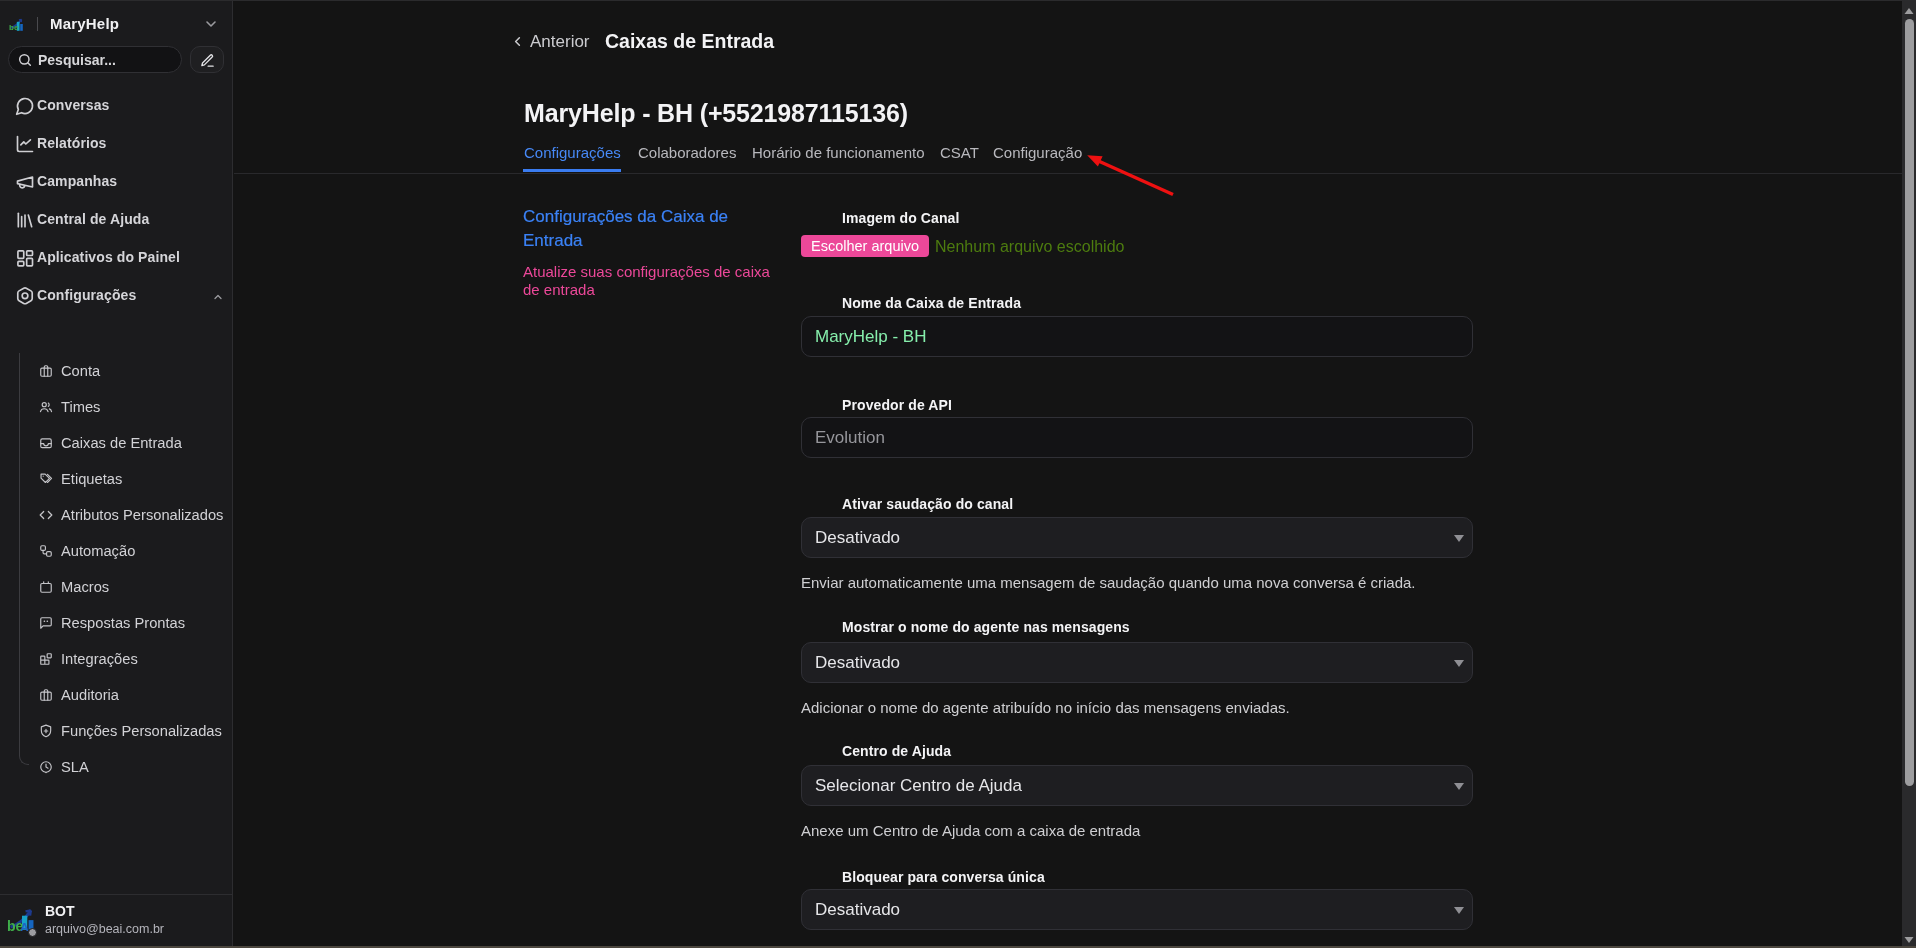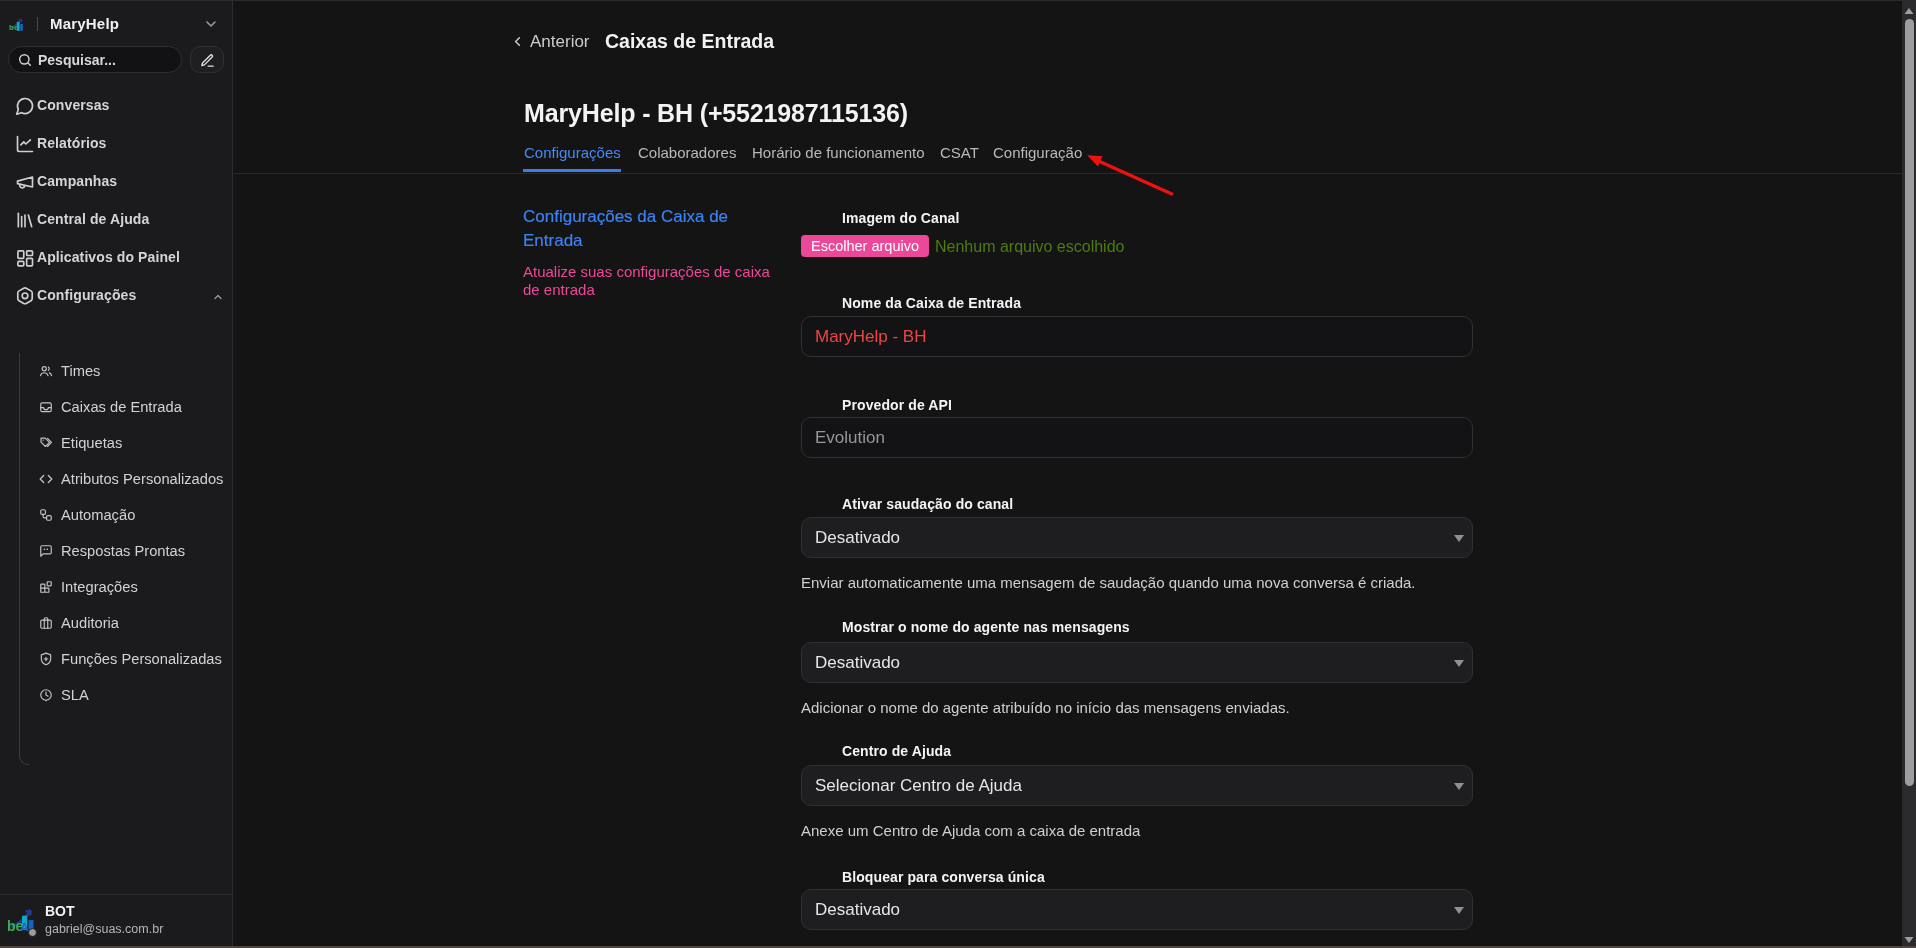--- a/index.html
+++ b/index.html
@@ -59,21 +59,21 @@
 
   #col-left { position:absolute; left:289px; top:205px; width:260px; }
   #col-left h3 { font-size:17px; font-weight:500; color:#3b82f6; line-height:23.5px; -webkit-text-stroke:.2px #3b82f6; }
   #col-left p { margin-top:11px; font-size:15px; color:#ec4899; line-height:18px; }
 
   .lbl { position:absolute; left:801px; font-size:14px; font-weight:700; color:#f4f4f6; line-height:18px; letter-spacing:.1px;margin-left:41px; }
   .field { position:absolute; left:801px; width:672px; height:41px; border-radius:10px;
     border:1px solid #303036; }
   .input { background:#131315; }
   .select { background:#1e1e21; }
-  .field .val { position:absolute; left:13px; top:10px; font-size:17px; color:#ef4444; }
+  .field .val { position:absolute; left:13px; top:10px; font-size:17px; color:#86efac; }
   .select .val { top:10px; font-size:17px; color:#e6e6e9; }
   .field .phv { color:#96969b; }
   .select .caret { position:absolute; right:8.5px; top:17px; width:0; height:0;
     border-left:5.5px solid transparent; border-right:5.5px solid transparent; border-top:7px solid #8f8f94; }
   .helper { position:absolute; left:801px; font-size:15px; color:#cfcfd2; line-height:20px; }
 
   #file-btn { position:absolute; left:801px; top:235px; width:128px; height:22px; background:#ec4899;
     border-radius:4px; text-align:center; font-size:14.5px; font-weight:400; color:#ffffff; line-height:22px; }
   #file-txt { position:absolute; left:935px; top:238px; font-size:16px; font-weight:400; color:#4d7c0f; }
 
@@ -169,20 +169,29 @@
           <path d="m18 15-6-6-6 6"></path>
         </svg>
     </li>
   </ul>
 
   <div id="treeline"></div>
 
   <ul class="subnav">
     <li>
       <svg class="ico" viewBox="0 0 24 24" width="14" height="14" fill="none" stroke="currentColor" stroke-width="2" stroke-linecap="round" stroke-linejoin="round">
+          <rect x="3" y="7" width="18" height="14" rx="2"></rect>
+          <path d="M9 7V5a2 2 0 0 1 2-2h2a2 2 0 0 1 2 2v2"></path>
+          <path d="M9 7v14"></path>
+          <path d="M15 7v14"></path>
+        </svg>
+      <span class="txt">Conta</span>
+    </li>
+    <li>
+      <svg class="ico" viewBox="0 0 24 24" width="14" height="14" fill="none" stroke="currentColor" stroke-width="2" stroke-linecap="round" stroke-linejoin="round">
           <circle cx="9" cy="8" r="3.5"></circle>
           <path d="M2.5 20c.8-3.2 3.3-5 6.5-5s5.7 1.8 6.5 5"></path>
           <path d="M16 5.2a3.5 3.5 0 0 1 0 5.6"></path>
           <path d="M17.8 15.3c1.9.6 3.2 2.2 3.7 4.7"></path>
         </svg>
       <span class="txt">Times</span>
     </li>
     <li>
       <svg class="ico" viewBox="0 0 24 24" width="14" height="14" fill="none" stroke="currentColor" stroke-width="2" stroke-linecap="round" stroke-linejoin="round">
           <rect x="3" y="5" width="18" height="15" rx="2.5"></rect>
@@ -205,20 +214,28 @@
         </svg>
       <span class="txt">Atributos Personalizados</span>
     </li>
     <li>
       <svg class="ico" viewBox="0 0 24 24" width="14" height="14" fill="none" stroke="currentColor" stroke-width="2" stroke-linecap="round" stroke-linejoin="round">
           <rect x="3" y="3" width="8" height="8" rx="2"></rect>
           <path d="M7 11v4a2 2 0 0 0 2 2h4"></path>
           <rect x="13" y="13" width="8" height="8" rx="2"></rect>
         </svg>
       <span class="txt">Automação</span>
+    </li>
+    <li>
+      <svg class="ico" viewBox="0 0 24 24" width="14" height="14" fill="none" stroke="currentColor" stroke-width="2" stroke-linecap="round" stroke-linejoin="round">
+          <rect x="3" y="6" width="18" height="15" rx="2"></rect>
+          <path d="M8 3v3"></path>
+          <path d="M16 3v3"></path>
+        </svg>
+      <span class="txt">Macros</span>
     </li>
     <li>
       <svg class="ico" viewBox="0 0 24 24" width="14" height="14" fill="none" stroke="currentColor" stroke-width="2" stroke-linecap="round" stroke-linejoin="round">
           <path d="M21 15a2 2 0 0 1-2 2H7l-4 4V5a2 2 0 0 1 2-2h14a2 2 0 0 1 2 2z"></path>
           <path d="M9 9h.5M14 9h.5" stroke-width="2.4"></path>
         </svg>
       <span class="txt">Respostas Prontas</span>
     </li>
     <li>
       <svg class="ico" viewBox="0 0 24 24" width="14" height="14" fill="none" stroke="currentColor" stroke-width="2" stroke-linecap="round" stroke-linejoin="round">
@@ -257,21 +274,21 @@
   <svg id="foot-logo" viewBox="0 0 34 34">
     <path d="M4 24 Q17 20 27 5" stroke="#1d3a8f" stroke-width="3.4" fill="none"></path>
     <path d="M27 5 l-6 1 M27 5 l-.8 6" stroke="#1d3a8f" stroke-width="2.6" fill="none"></path>
     <rect x="17" y="11" width="6" height="16" fill="#17a3c9"></rect>
     <rect x="24.4" y="16" width="5.6" height="11" fill="#1565c0"></rect>
     <text x="0" y="28" font-size="16" font-weight="bold" fill="#3fae4a" font-family="Liberation Sans">be</text>
     <text x="15" y="28" font-size="13" font-weight="bold" fill="#1e63c8" font-family="Liberation Sans">A</text>
   </svg>
   <div id="foot-dot"></div>
   <div id="foot-name">BOT</div>
-  <div id="foot-mail">gabriel@suas.com.br</div>
+  <div id="foot-mail">arquivo@beai.com.br</div>
 </div>
 
 <div id="main">
   <div id="hdr-back"><svg style="position:relative;top:2px;margin-right:5px" width="15" height="15" viewBox="0 0 24 24" fill="none" stroke="#cbcbcf" stroke-width="2.4" stroke-linecap="round" stroke-linejoin="round">
         <path d="m15 18-6-6 6-6"></path>
       </svg>Anterior</div>
   <div id="hdr-title">Caixas de Entrada</div>
 
   <div id="page-title">MaryHelp - BH (+5521987115136)</div>
 

